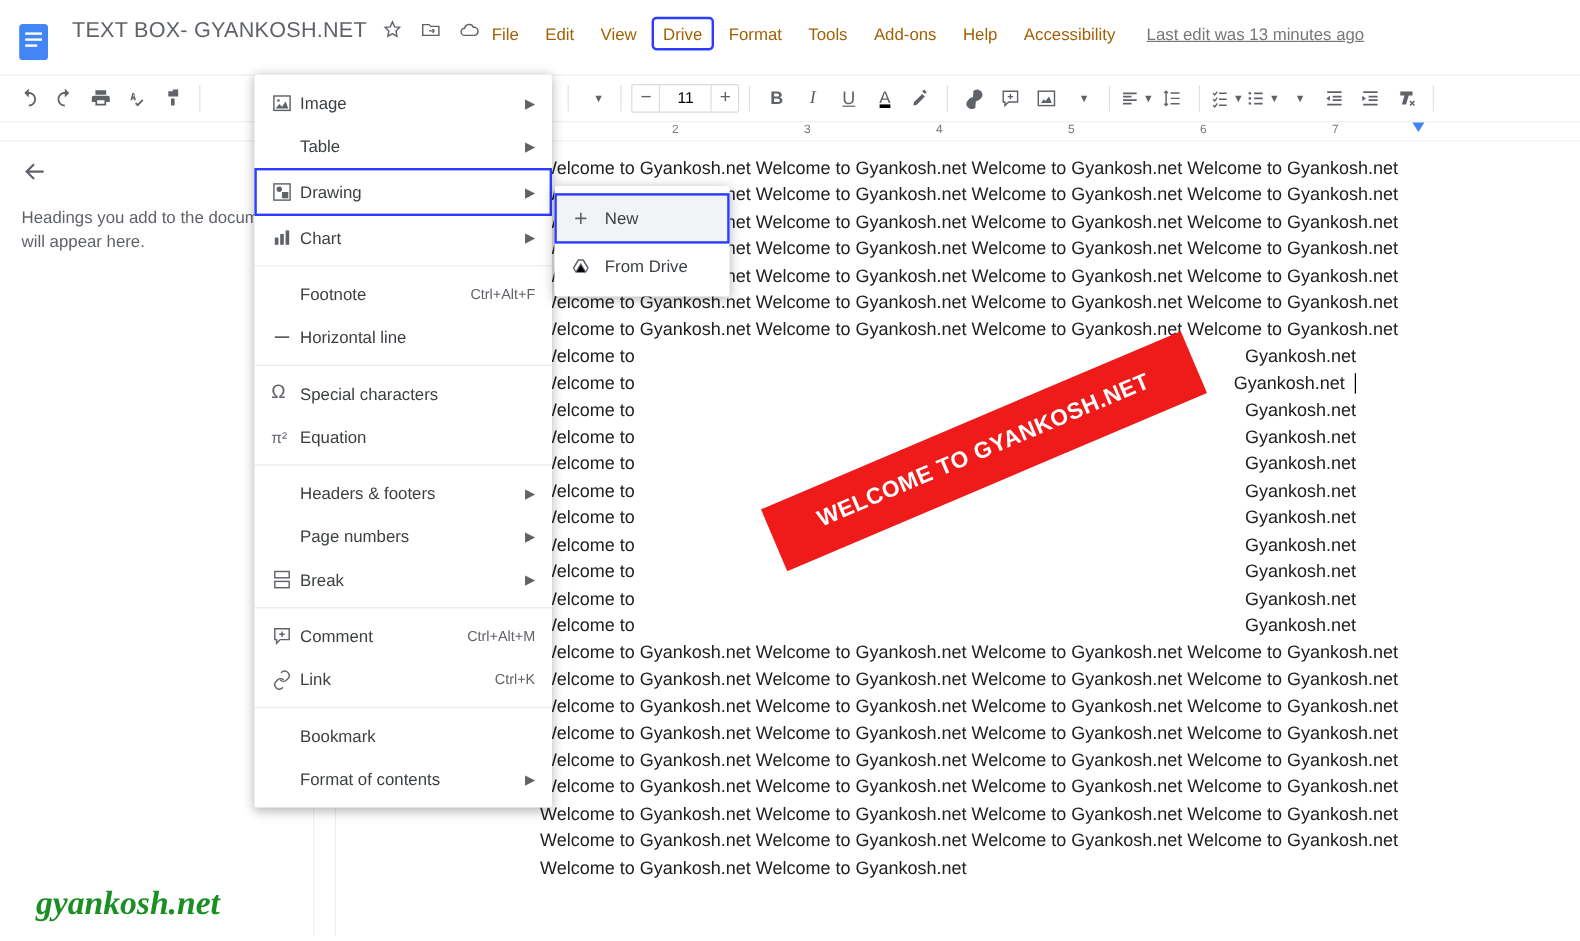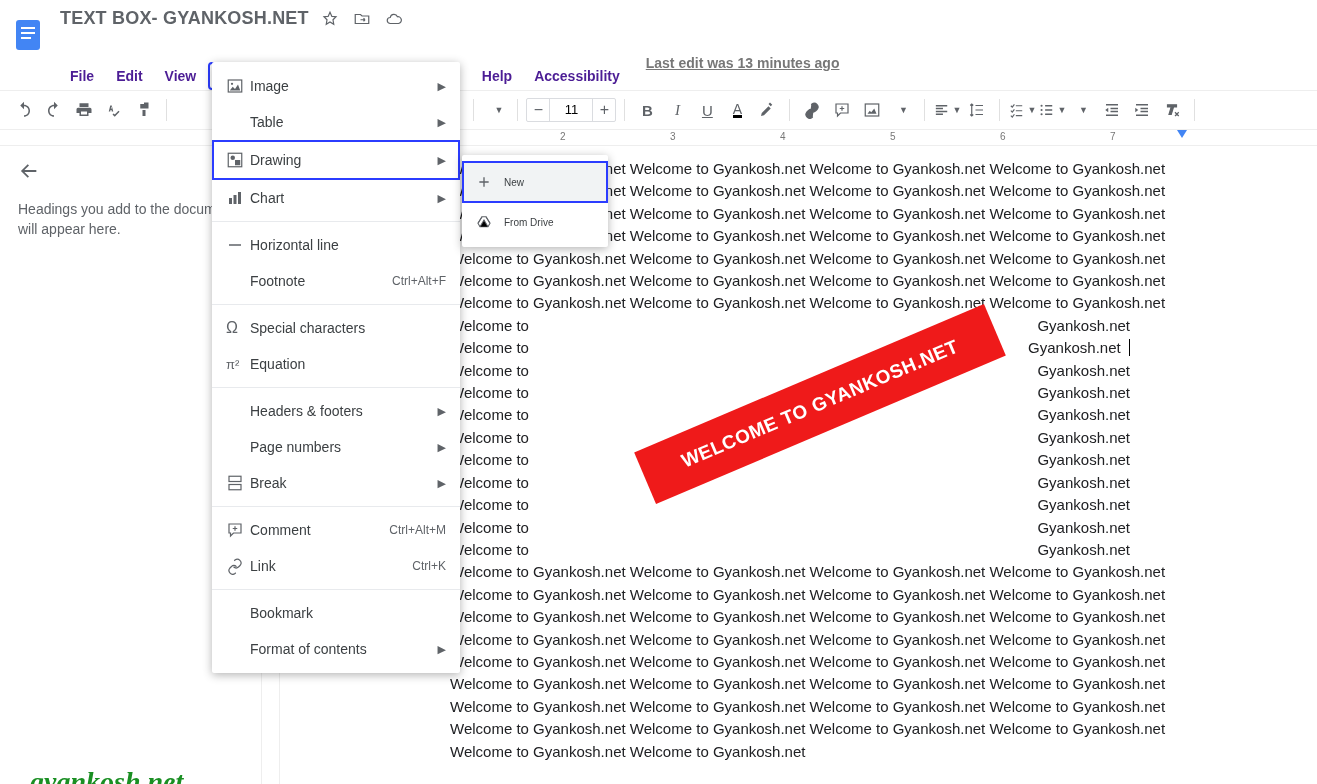--- a/index.html
+++ b/index.html
@@ -2,27 +2,27 @@
 <html><head>
 <meta charset="utf-8">
 <style>
 * { box-sizing: border-box; margin: 0; padding: 0; font-family: Arial, "Helvetica Neue", sans-serif; }
 body { background: #fff; width: 1317px; height: 784px; overflow: hidden; position: relative; }
 
 
 .titlebar { display: flex; align-items: flex-start; padding: 8px 8px 0 8px; }
 .docs-logo { width: 40px; height: 54px; display: flex; align-items: center; justify-content: center; margin-right: 12px; }
 .docs-logo svg { width: 36px; height: 36px; }
-.title-area { display: flex; flex-direction: column; font-weight: bold; }
+.title-area { display: flex; flex-direction: row; }
 .title-row { display: flex; align-items: center; gap: 12px; }
 .doc-title { font-size: 18px; color: #5f6368; letter-spacing: .2px; }
 .title-icons { display: flex; gap: 14px; color: #5f6368; }
 .title-icons svg { width: 18px; height: 18px; }
 .menubar { display: flex; gap: 2px; margin-top: 6px; align-items: center; }
-.menu-item { padding: 6px 10px; font-size: 14px; color: #4c1d95; border-radius: 4px; cursor: pointer; margin-top: 27px; }
+.menu-item { padding: 6px 10px; font-size: 14px; color: #a16207; border-radius: 4px; cursor: pointer; }
 .menu-item.sel { border: 2px solid #2b3cff; padding: 4px 8px; }
 .last-edit { margin-left: 14px; font-size: 14px; color: #777; text-decoration: underline; }
 
 
 .toolbar { border-top: 1px solid #eee; border-bottom: 1px solid #eee; height: 40px; display: flex; align-items: center; padding: 0 10px; gap: 2px; }
 .tb-btn { width: 28px; height: 28px; display: flex; align-items: center; justify-content: center; color: #5f6368; border-radius: 4px; }
 .tb-sep { width: 1px; height: 22px; background: #e0e0e0; margin: 0 6px; }
 .tb-gap { flex: 0 0 290px; } 
 .font-size-box { display:flex; align-items:center; border:1px solid #dadce0; border-radius:2px; height:24px; }
 .font-size-box .pm { width:22px; text-align:center; font-size:16px; color:#5f6368; }
@@ -53,21 +53,21 @@
 .dd-row { display:flex; align-items:center; height:36px; padding: 0 14px; font-size:14px; color:#3c4043; cursor:pointer; position:relative;justify-content:flex-end;}
 .dd-row .dd-ico { width:24px; display:flex; align-items:center; color:#5f6368;}
 .dd-row .dd-label { flex:1; }
 .dd-row .dd-sc { font-size:12px; color:#5f6368; }
 .dd-row .dd-arrow { color:#5f6368; font-size:11px;}
 .dd-row.hl { border:2px solid #2b3cff; height:40px; padding: 0 12px; }
 .dd-div { height:1px; background:#e8eaed; margin:5px 0; }
 
 
 .submenu { position:absolute; top:155px; left:462px; width: 146px; background:#fff; box-shadow:0 2px 10px rgba(0,0,0,.3); border-radius:2px; padding:6px 0; z-index:60;}
-.sm-row { display:flex; align-items:center; height:38px; padding:0 14px; font-size:10px; color:#3c4043; gap:12px;}
+.sm-row { display:flex; align-items:center; height:38px; padding:0 14px; font-size:14px; color:#3c4043; gap:12px;}
 .sm-row.hl { background:#f1f3f4; border:2px solid #2b3cff; height:42px; padding:0 12px;}
 
 svg { display:block; }
 </style>
 </head>
 <body>
 
 <div class="titlebar">
   <div class="docs-logo">
     <svg viewBox="0 0 36 36">
@@ -355,31 +355,31 @@
           <rect x="4" y="12" width="4" height="8" fill="#5f6368"></rect>
           <rect x="10" y="8" width="4" height="12" fill="#5f6368"></rect>
           <rect x="16" y="4" width="4" height="16" fill="#5f6368"></rect>
         </svg>
       </span>
       <span class="dd-label">Chart</span>
       <span class="dd-arrow">▶</span>
     </div>
     <div class="dd-div"></div>
     <div class="dd-row">
-      <span class="dd-ico">
-        <svg width="18" height="18" viewBox="0 0 24 24">
-          <line x1="4" y1="12" x2="20" y2="12" stroke="#5f6368" stroke-width="2"></line>
-        </svg>
-      </span>
-      <span class="dd-label">Horizontal line</span>
-    </div>
-    <div class="dd-row">
       <span class="dd-ico"></span>
       <span class="dd-label">Footnote</span>
       <span class="dd-sc">Ctrl+Alt+F</span>
+    </div>
+    <div class="dd-row">
+      <span class="dd-ico">
+        <svg width="18" height="18" viewBox="0 0 24 24">
+          <line x1="4" y1="12" x2="20" y2="12" stroke="#5f6368" stroke-width="2"></line>
+        </svg>
+      </span>
+      <span class="dd-label">Horizontal line</span>
     </div>
     <div class="dd-div"></div>
     <div class="dd-row">
       <span class="dd-ico">
         <span style="font-size:16px;">Ω</span>
       </span>
       <span class="dd-label">Special characters</span>
     </div>
     <div class="dd-row">
       <span class="dd-ico">

